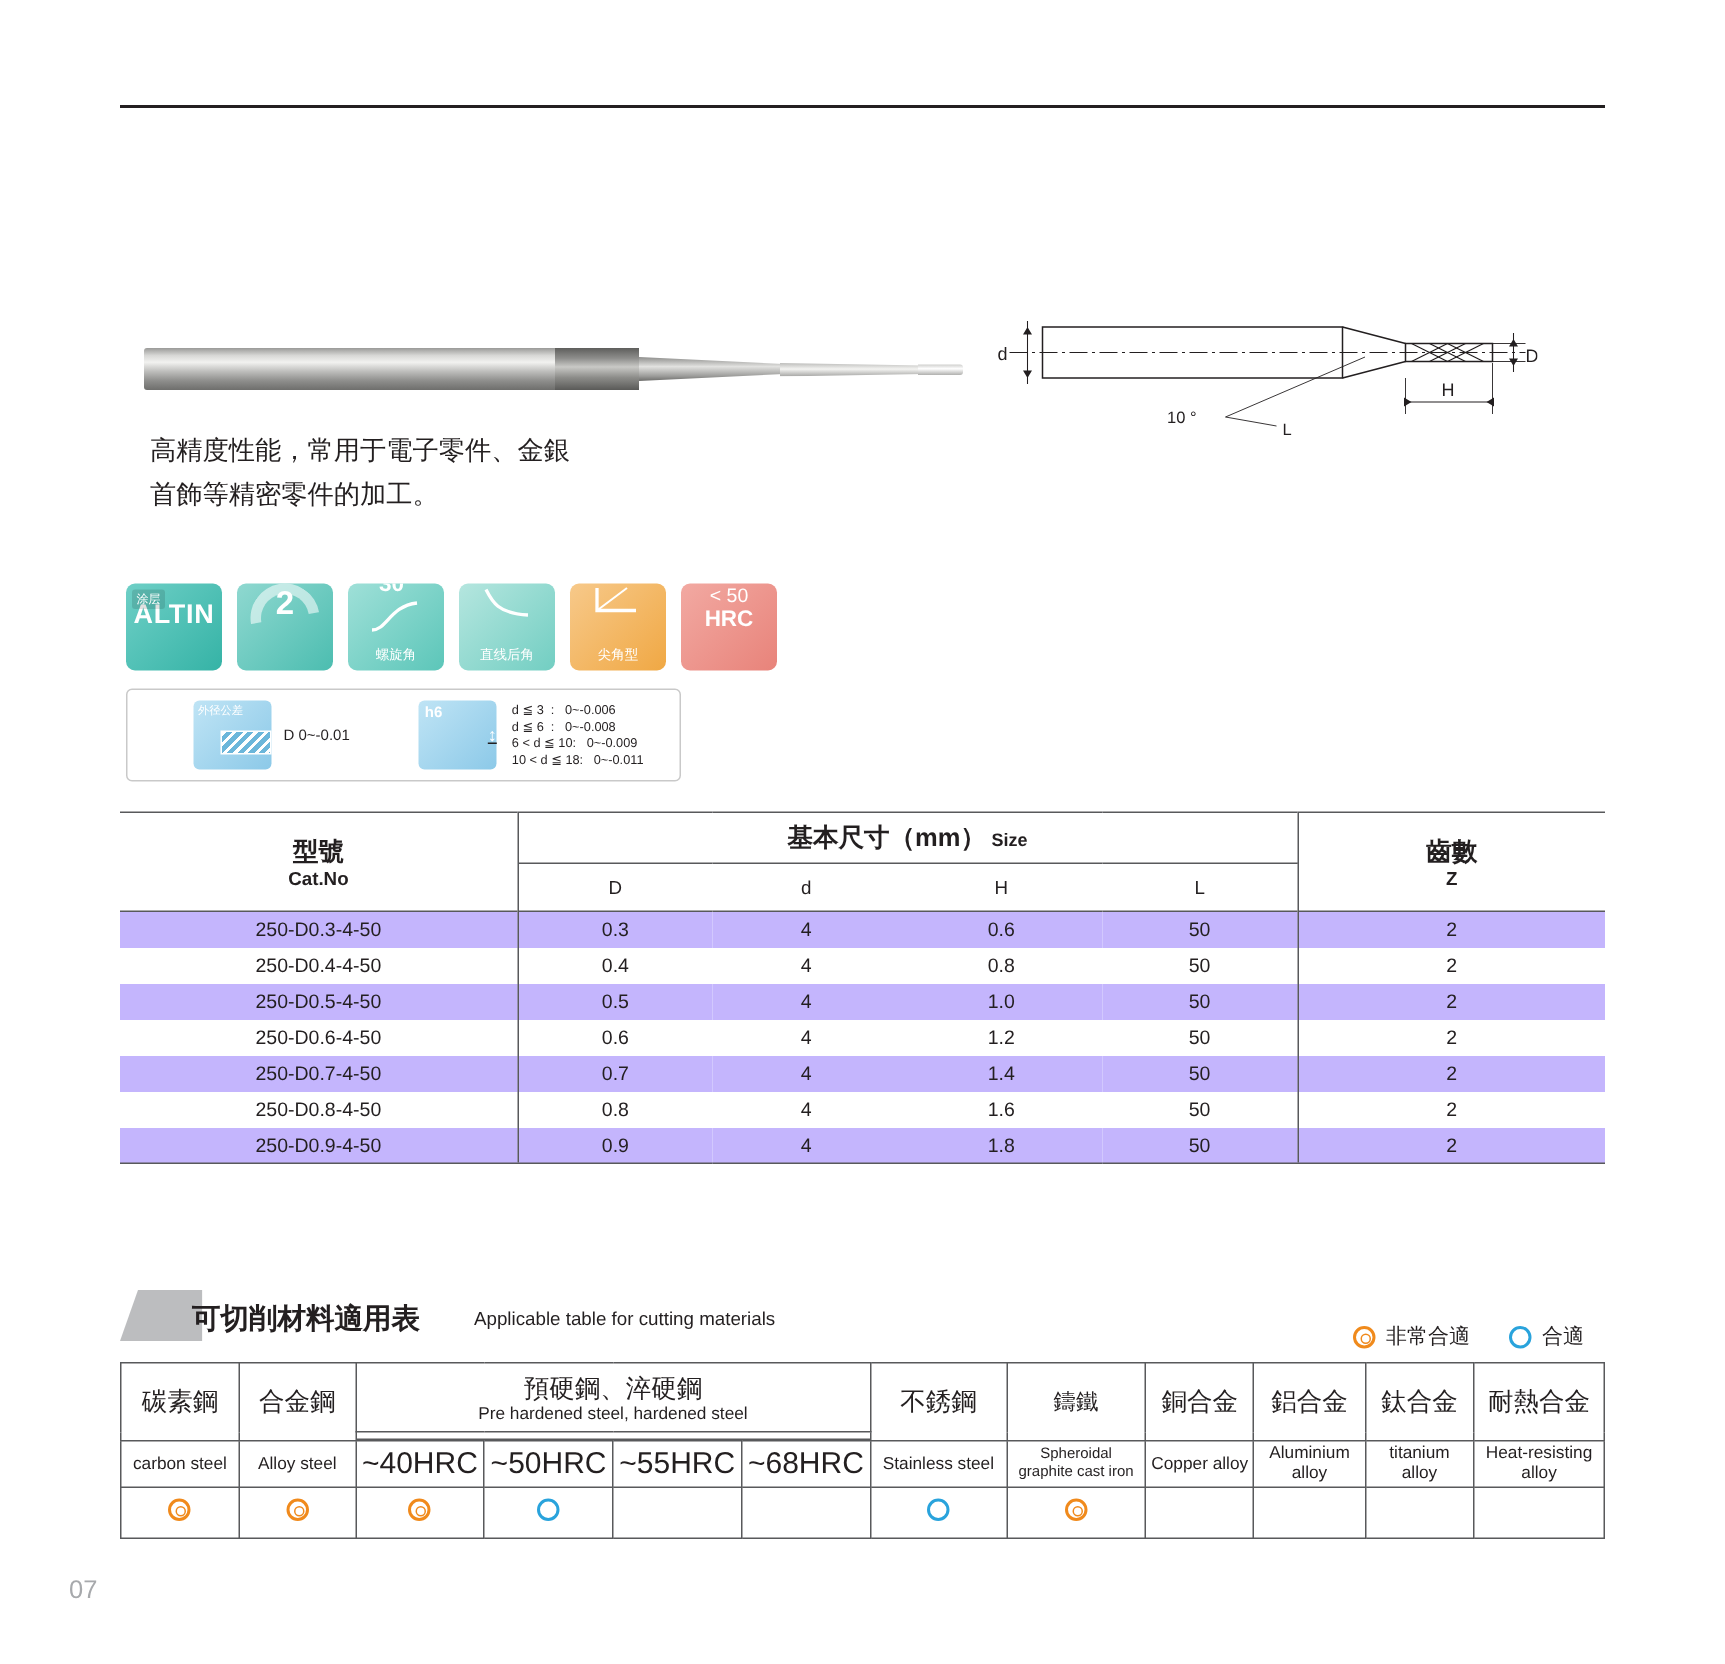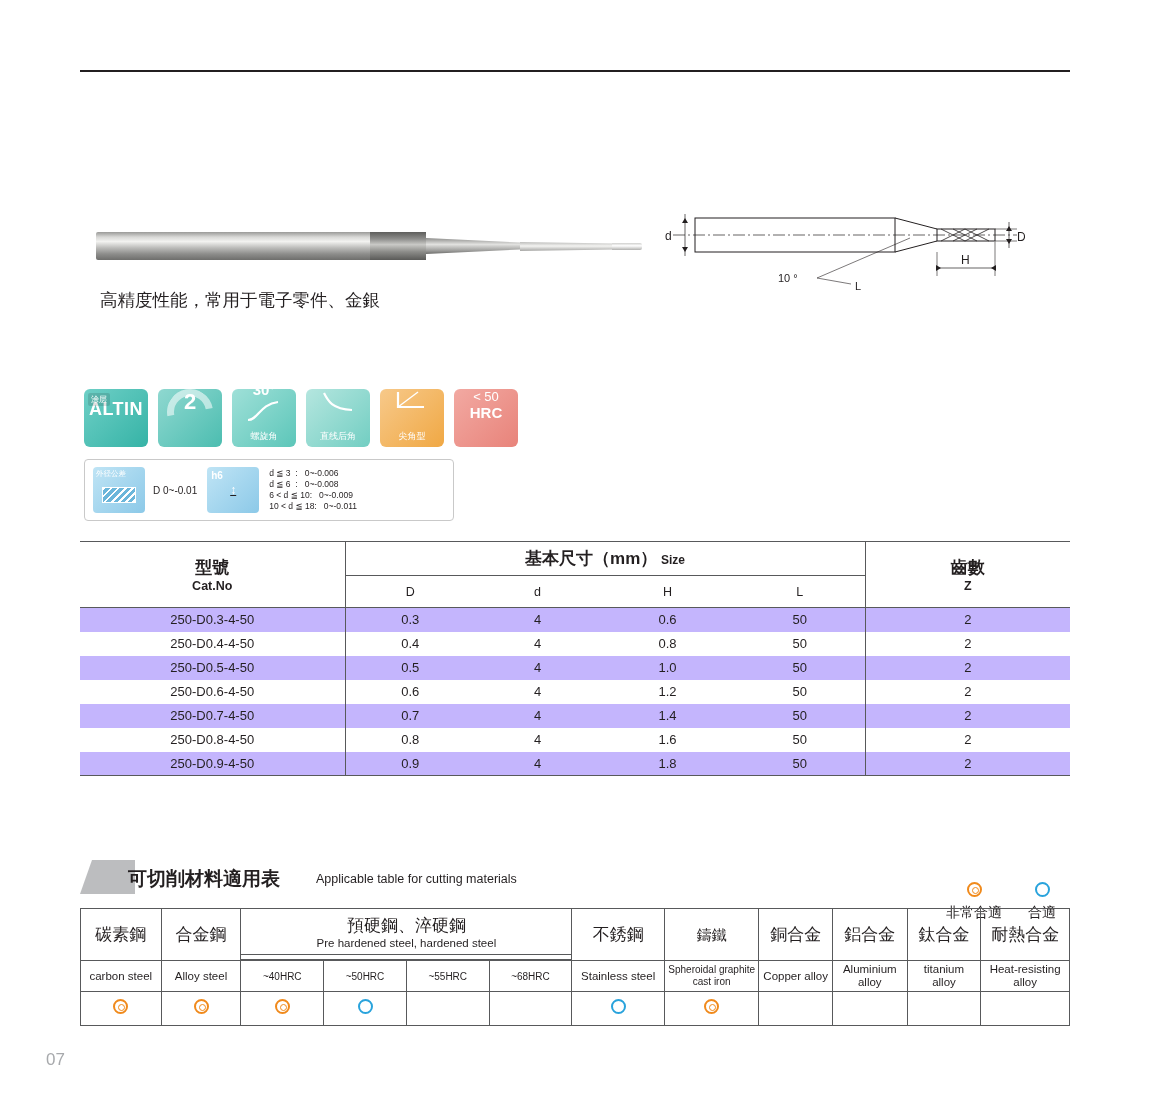--- a/index.html
+++ b/index.html
@@ -97,21 +97,21 @@
   .mini-svg { width:40px; height:26px; }
 
   
   .tol-box {
     position:absolute; left:84px; top:459px; width:370px; height:62px;
     border:1px solid #c9c9c9; border-radius:4px; background:#ffffff;
     display:flex; align-items:center; padding:5px 8px; gap:10px;
   }
   .tol-chip {
     width:52px; height:46px; border-radius:4px; position:relative;
-    display:flex; align-items:center; justify-content:center;
+    display:flex; align-items:center; justify-content:flex-end;margin-left:36px;
   }
   .tol-chip.a { background:linear-gradient(135deg,#bfe4f5,#8cc9e8); }
   .tol-chip.b { background:linear-gradient(135deg,#bfe4f5,#8cc9e8);text-decoration:underline; }
   .tol-chip .lab {
     position:absolute; top:2px; left:3px; font-size:7.5px; color:#ffffff;
   }
   .tol-chip .h6 { position:absolute; top:3px; left:4px; font-size:10px; color:#ffffff; font-weight:600;}
   .hatch {
     width:34px; height:16px; margin-top:10px;
     background:repeating-linear-gradient(135deg,#ffffff 0 2px,#6bb6da 2px 5px);
@@ -148,34 +148,34 @@
   .appl-head { position:absolute; left:80px; top:860px; width:990px; height:36px; }
   .appl-tab {
     position:absolute; left:0; top:0; width:55px; height:34px;
     background:#bcbdbf;
     clip-path:polygon(12px 0,100% 0,100% 100%,0 100%);
   }
   .appl-title-cn { position:absolute; left:48px; top:6px; font-size:19px; font-weight:600; }
   .appl-title-en { position:absolute; left:236px; top:12px; font-size:12.5px; color:#231f20; }
 
   .legend { position:absolute; right:14px; top:22px; display:flex; gap:26px; align-items:center;}
-  .legend-item { display:flex; gap:7px; align-items:center; font-size:14px;flex-direction:column; }
+  .legend-item { display:flex; gap:7px; align-items:center; font-size:14px; }
   .circ { width:15px; height:15px; border-radius:50%; }
   .circ.dbl { border:2px solid #f08a1c; position:relative; }
   .circ.dbl:after{ content:""; position:absolute; left:3px; top:3px; width:5px; height:5px; border-radius:50%; border:1.5px solid #f08a1c; }
   .circ.single { border:2px solid #29a3dc; }
 
   .mat { position:absolute; left:80px; top:908px; width:990px; }
   table.mat-t { border-collapse:collapse; width:990px; }
   table.mat-t td, table.mat-t th { border:1px solid #58595b; text-align:center; vertical-align:middle; padding:2px 3px; }
   .m-cn { font-size:17px; }
   .m-cn2 { font-size:15px; line-height:18px;}
   .m-en { font-size:11.5px; line-height:13px; }
   .m-en-sm { font-size:10px; line-height:12px; }
-  .m-hrc { font-size:10px; }
+  .m-hrc { font-size:20px; }
   .mark-row td { height:34px; }
 
   .folio { position:absolute; left:46px; top:1050px; font-size:17px; color:#a7a9ac; }
 </style>
 </head>
 <body>
 
 <div class="page">
 
   <div class="header">
@@ -186,20 +186,23 @@
   <div class="tool-photo">
     <div class="shank"></div>
     <div class="neck"></div>
     <div class="tipbody"></div>
     <div class="tip-end"></div>
   </div>
 
   <div class="bullet-block">
     <div class="bullet-line cont">
         <span>高精度性能，常用于電子零件、金銀</span>
+      </div>
+    <div class="bullet-line cont">
+        <span>首飾等精密零件的加工。</span>
       </div>
   </div>
 
   <div class="feat-row">
 
     <div class="feat feat-altin">
       <span class="tag">涂层</span>
       <span class="big">ALTIN</span>
     </div>
 

